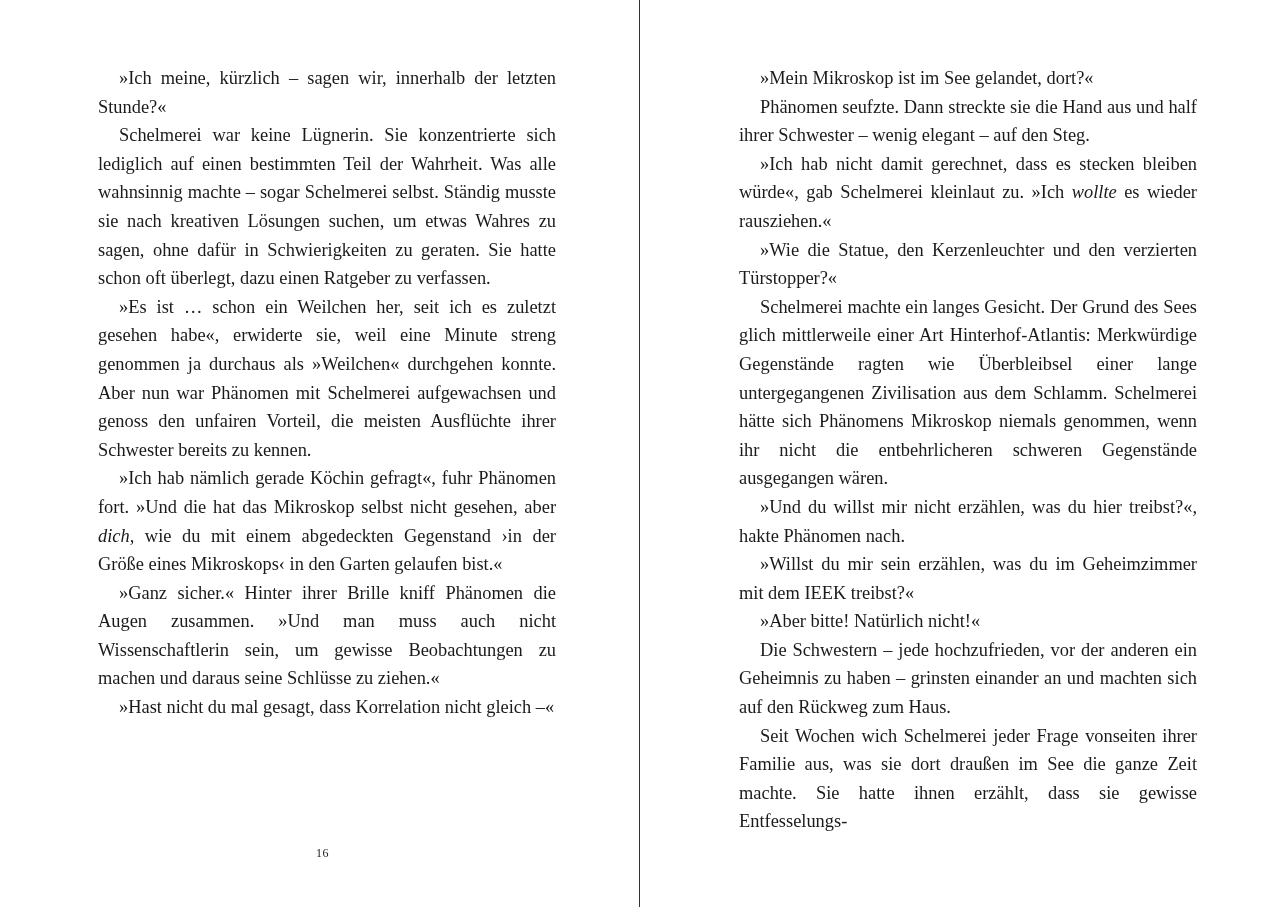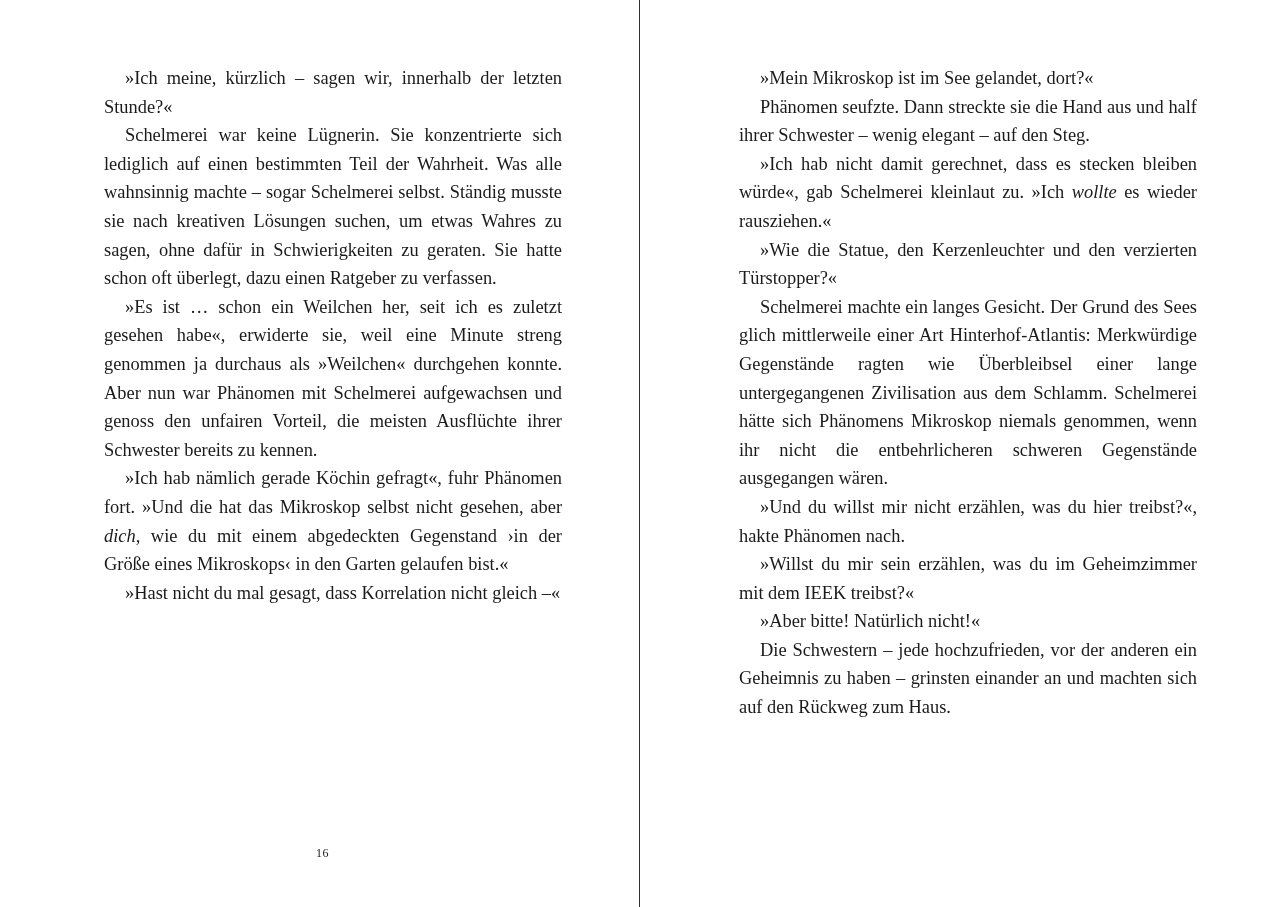--- a/index.html
+++ b/index.html
@@ -30,21 +30,21 @@
     background: #303030;
   }
   .page {
     position: relative;
     width: 639px;
     height: 907px;
     box-sizing: border-box;
   }
   .page-left .text-block {
     position: absolute;
-    left: 104px;
+    left: 98px;
     top: 64px;
     width: 458px;
   }
   .page-right .text-block {
     position: absolute;
     left: 100px;
     top: 64px;
     width: 458px;
   }
   .text-block p {
@@ -77,34 +77,36 @@
 <body>
 
 <div class="spread">
 
   <div class="page page-left">
     <div class="text-block" id="left-text">
         <p class="indent">»Ich meine, kürzlich – sagen wir, innerhalb der letzten Stunde?«</p>
         <p class="indent">Schelmerei war keine Lügnerin. Sie konzentrierte sich lediglich auf einen bestimmten Teil der Wahrheit. Was alle wahnsinnig machte – sogar Schelmerei selbst. Ständig musste sie nach kreativen Lösungen suchen, um etwas Wahres zu sagen, ohne dafür in Schwierigkeiten zu geraten. Sie hatte schon oft überlegt, dazu einen Ratgeber zu verfassen.</p>
         <p class="indent">»Es ist … schon ein Weilchen her, seit ich es zuletzt gesehen habe«, erwiderte sie, weil eine Minute streng genommen ja durchaus als »Weilchen« durchgehen konnte. Aber nun war Phänomen mit Schelmerei aufgewachsen und genoss den unfairen Vorteil, die meisten Ausflüchte ihrer Schwester bereits zu kennen.</p>
         <p class="indent">»Ich hab nämlich gerade Köchin gefragt«, fuhr Phänomen fort. »Und die hat das Mikroskop selbst nicht gesehen, aber <em>dich</em>, wie du mit einem abgedeckten Gegenstand ›in der Größe eines Mikroskops‹ in den Garten gelaufen bist.«</p>
+        <p class="indent">»Ganz sicher.« Hinter ihrer Brille kniff Phänomen die Augen zusammen. »Und man muss auch nicht Wissenschaftlerin sein, um gewisse Beobachtungen zu machen und daraus seine Schlüsse zu ziehen.«</p>
         <p class="indent">»Hast nicht du mal gesagt, dass Korrelation nicht gleich –«</p>
       </div>
     <div class="folio">16</div>
   </div>
 
   <div class="gutter"></div>
 
   <div class="page page-right">
     <div class="text-block" id="right-text">
         <p class="indent">»Mein Mikroskop ist im See gelandet, dort?«</p>
         <p class="indent">Phänomen seufzte. Dann streckte sie die Hand aus und half ihrer Schwester – wenig elegant – auf den Steg.</p>
         <p class="indent">»Ich hab nicht damit gerechnet, dass es stecken bleiben würde«, gab Schelmerei kleinlaut zu. »Ich <em>wollte</em> es wieder rausziehen.«</p>
         <p class="indent">»Wie die Statue, den Kerzenleuchter und den verzierten Türstopper?«</p>
         <p class="indent">Schelmerei machte ein langes Gesicht. Der Grund des Sees glich mittlerweile einer Art Hinterhof-Atlantis: Merkwürdige Gegenstände ragten wie Überbleibsel einer lange untergegangenen Zivilisation aus dem Schlamm. Schelmerei hätte sich Phänomens Mikroskop niemals genommen, wenn ihr nicht die entbehrlicheren schweren Gegenstände ausgegangen wären.</p>
         <p class="indent">»Und du willst mir nicht erzählen, was du hier treibst?«, hakte Phänomen nach.</p>
         <p class="indent">»Willst du mir sein erzählen, was du im Geheimzimmer mit dem IEEK treibst?«</p>
         <p class="indent">»Aber bitte! Natürlich nicht!«</p>
         <p class="indent">Die Schwestern – jede hochzufrieden, vor der anderen ein Geheimnis zu haben – grinsten einander an und machten sich auf den Rückweg zum Haus.</p>
+        <p class="indent">Seit Wochen wich Schelmerei jeder Frage vonseiten ihrer Familie aus, was sie dort draußen im See die ganze Zeit machte. Sie hatte ihnen erzählt, dass sie gewisse Entfesselungs-</p>
       </div>
   </div>
 
 </div>
 
 </body></html>

